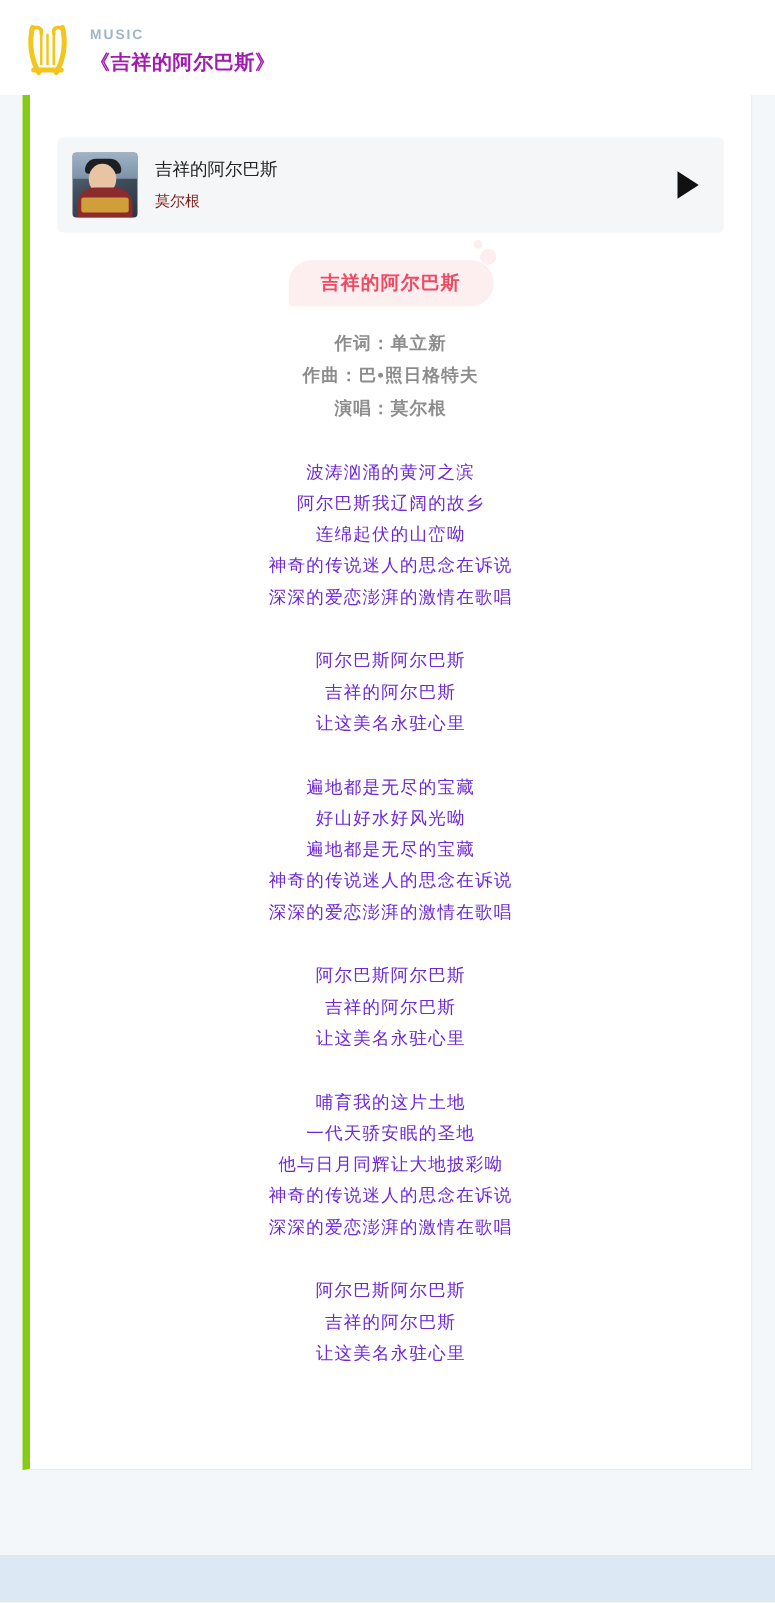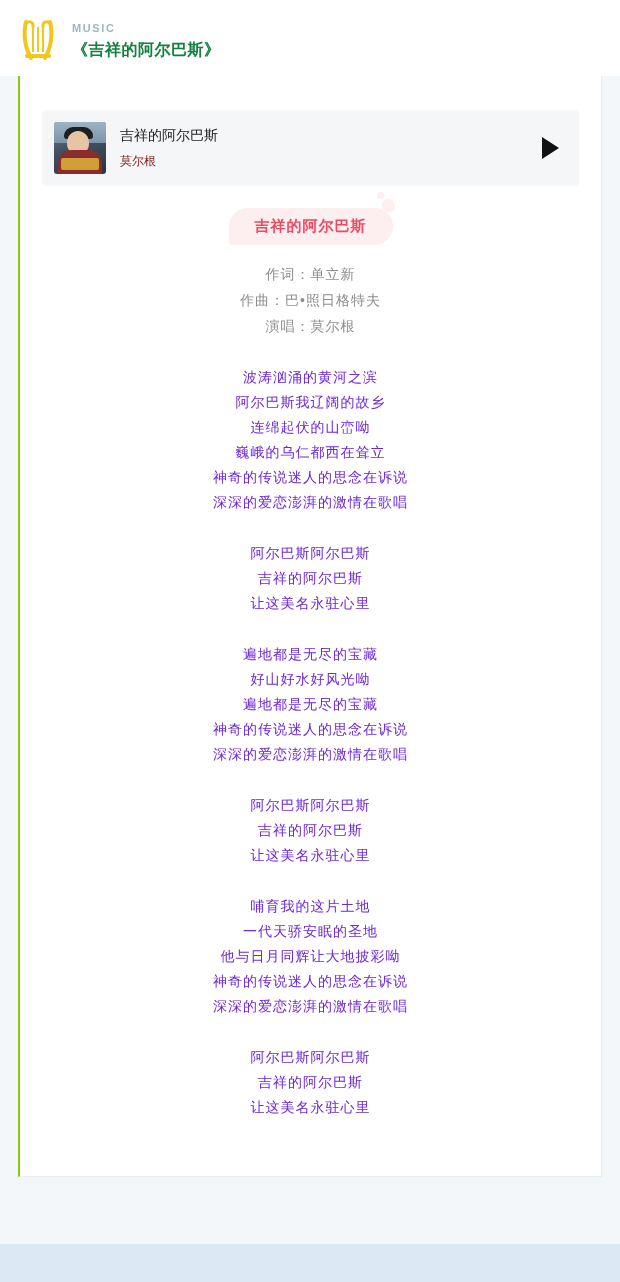--- a/index.html
+++ b/index.html
@@ -37,30 +37,30 @@
   }
   .header-kicker {
     font-size: 11px;
     letter-spacing: 1.6px;
     color: #9fb6c9;
     font-weight: bold;
     margin-bottom: 6px;
   }
   .header-title {
     font-size: 16px;
-    color: #15803d;
+    color: #a21caf;
     font-weight: bold;
     letter-spacing: 0.5px;
   }
 
   
   .body-wrap {
     background: #ffffff;
     margin: 0 18px 0 18px;
-    border-left: 2px solid #84cc16;
+    border-left: 6px solid #84cc16;
     border-right: 1px solid #e6edf3;
     border-bottom: 1px solid #e6edf3;
     padding: 26px 22px 30px 22px;
     min-height: 1100px;
     box-sizing: border-box;
   }
 
   
   .player {
     background: #f5f6f7;
@@ -172,20 +172,21 @@
     top: -16px;
     width: 7px; height: 7px;
     border-radius: 50%;
     background: #fdeef0;
   }
 
   
   .credits {
     text-align: center;
     margin-bottom: 26px;
+    font-weight: bold;
   }
   .credit-line {
     font-size: 14px;
     color: #8d8d8d;
     line-height: 26px;
     letter-spacing: 1px;
   }
 
   
   .lyrics {
@@ -262,21 +263,20 @@
       <div class="credit-line">作曲：巴•照日格特夫</div>
       <div class="credit-line">演唱：莫尔根</div>
     </div>
 
     <div class="lyrics">
 
       <div class="stanza">
         <div class="lyric-line">波涛汹涌的黄河之滨</div>
         <div class="lyric-line">阿尔巴斯我辽阔的故乡</div>
         <div class="lyric-line">连绵起伏的山峦呦</div>
-        <div class="lyric-line">巍峨的乌仁都西在耸立</div>
         <div class="lyric-line">神奇的传说迷人的思念在诉说</div>
         <div class="lyric-line">深深的爱恋澎湃的激情在歌唱</div>
       </div>
 
       <div class="stanza">
         <div class="lyric-line">阿尔巴斯阿尔巴斯</div>
         <div class="lyric-line">吉祥的阿尔巴斯</div>
         <div class="lyric-line">让这美名永驻心里</div>
       </div>
 

